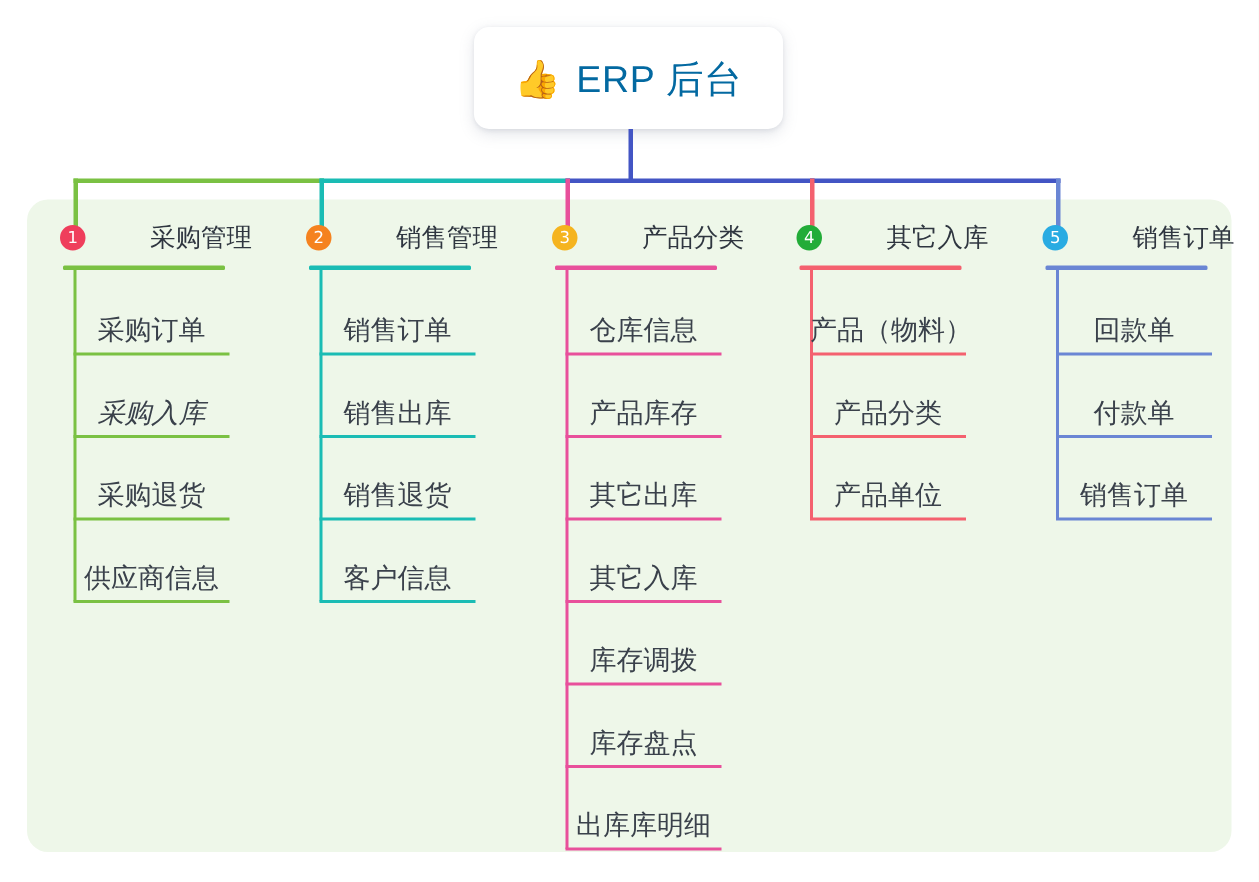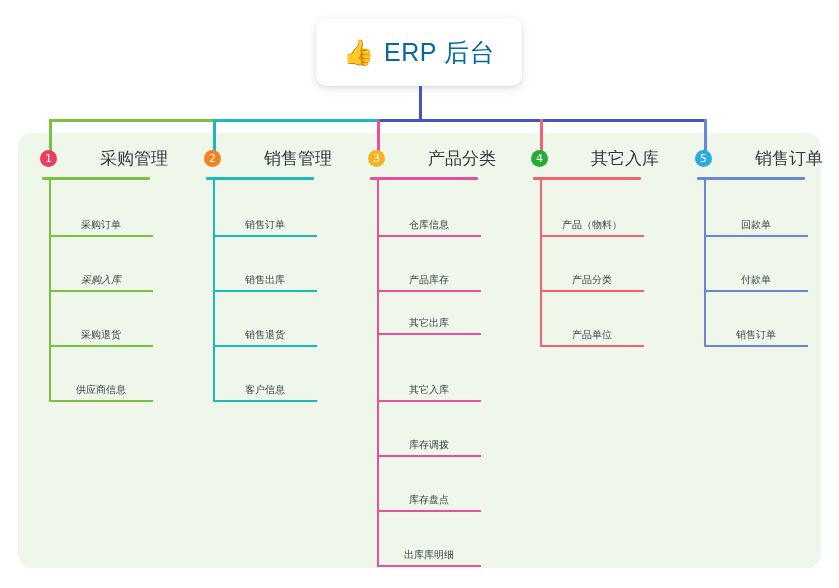--- a/index.html
+++ b/index.html
@@ -112,21 +112,21 @@
     left: 9px;
     width: 104px;
     height: 1px;
   }
   .leaf-label {
     position: absolute;
     left: 0px;
     bottom: 5px;
     width: 104px;
     text-align: center;
-    font-size: 10px;
+    font-size: 18px;
     color: #3a414b;
     white-space: nowrap;
   }
   .leaf-rule {
     position: absolute;
     left: 0px;
     bottom: 0px;
     width: 104px;
     height: 2px;
   }
@@ -212,21 +212,21 @@
         <div class="col-underline" style="width: 108px; background: rgb(232, 80, 155);"></div>
         <div class="col-spine" style="height: 386px; background: rgb(232, 80, 155);"></div>
         <div class="leaf" style="top: 90px;">
           <div class="leaf-label">仓库信息</div>
           <div class="leaf-rule" style="background: rgb(232, 80, 155);"></div>
         </div>
         <div class="leaf" style="top: 145px;">
           <div class="leaf-label">产品库存</div>
           <div class="leaf-rule" style="background: rgb(232, 80, 155);"></div>
         </div>
-        <div class="leaf" style="top: 188px;">
+        <div class="leaf" style="top: 200px;">
           <div class="leaf-label">其它出库</div>
           <div class="leaf-rule" style="background: rgb(232, 80, 155);"></div>
         </div>
         <div class="leaf" style="top: 255px; font-family: Liberation Mono, monospace;">
           <div class="leaf-label">其它入库</div>
           <div class="leaf-rule" style="background: rgb(232, 80, 155);"></div>
         </div>
         <div class="leaf" style="top: 310px;">
           <div class="leaf-label">库存调拨</div>
           <div class="leaf-rule" style="background: rgb(232, 80, 155);"></div>

